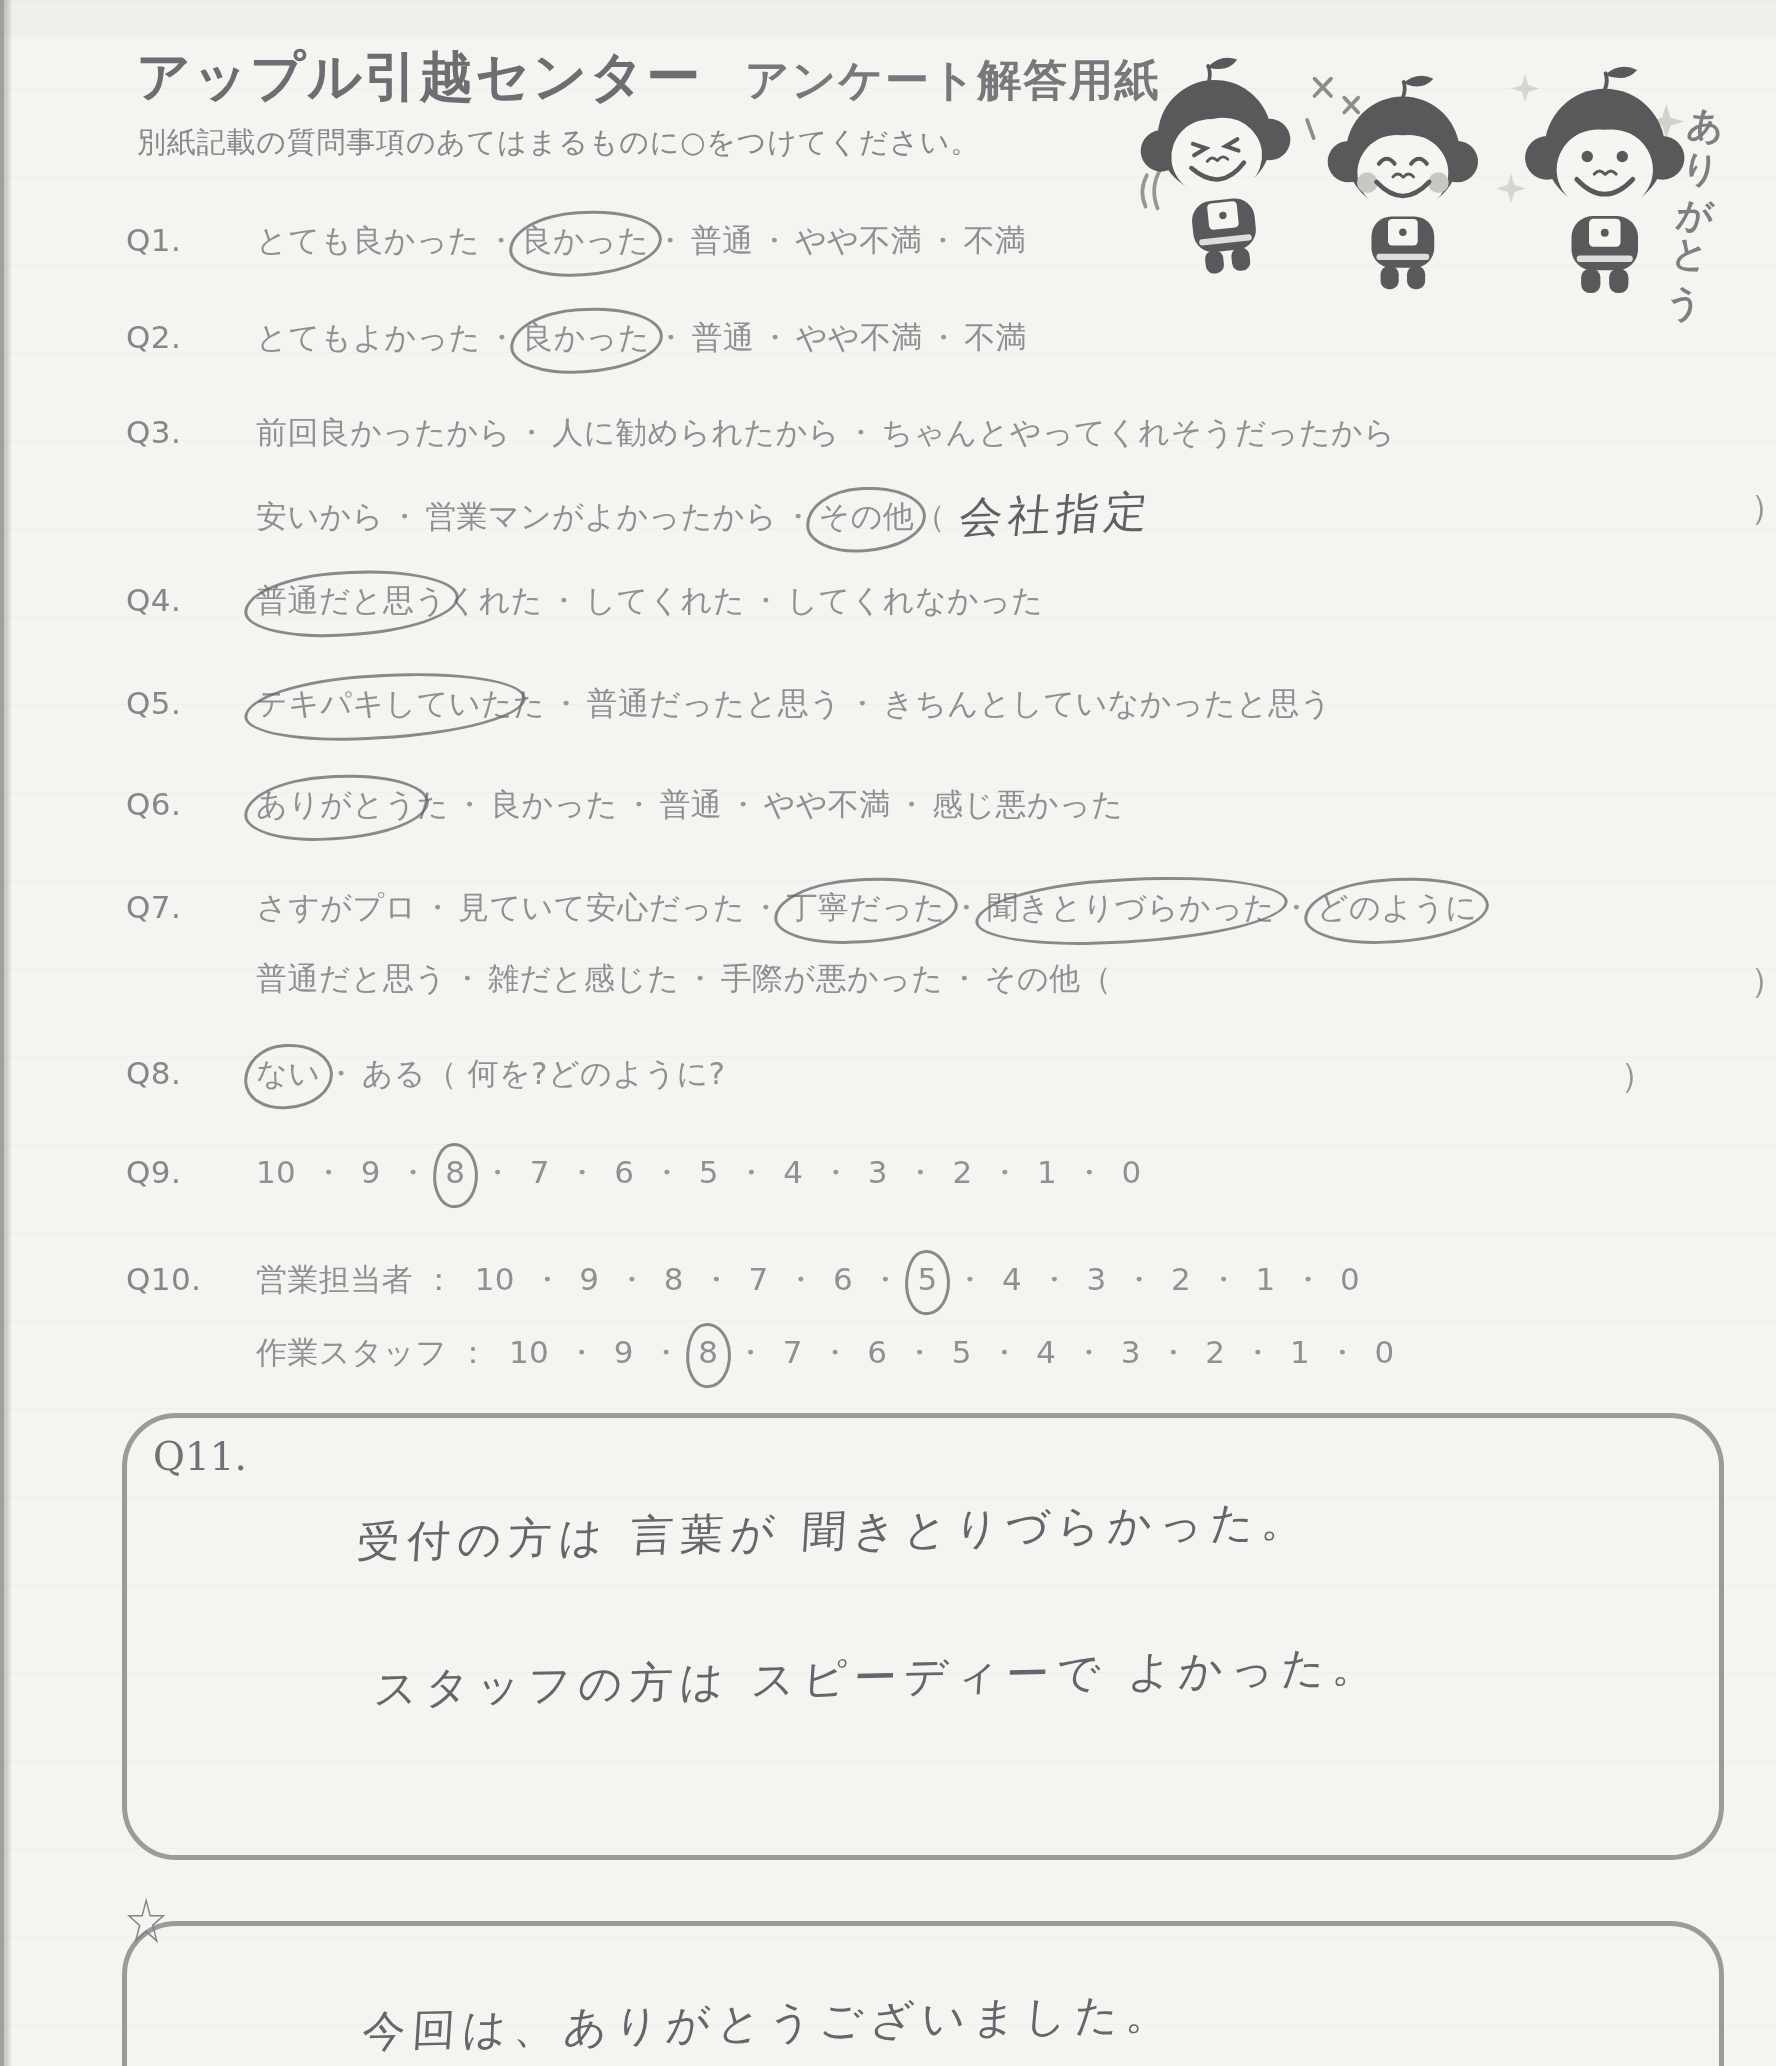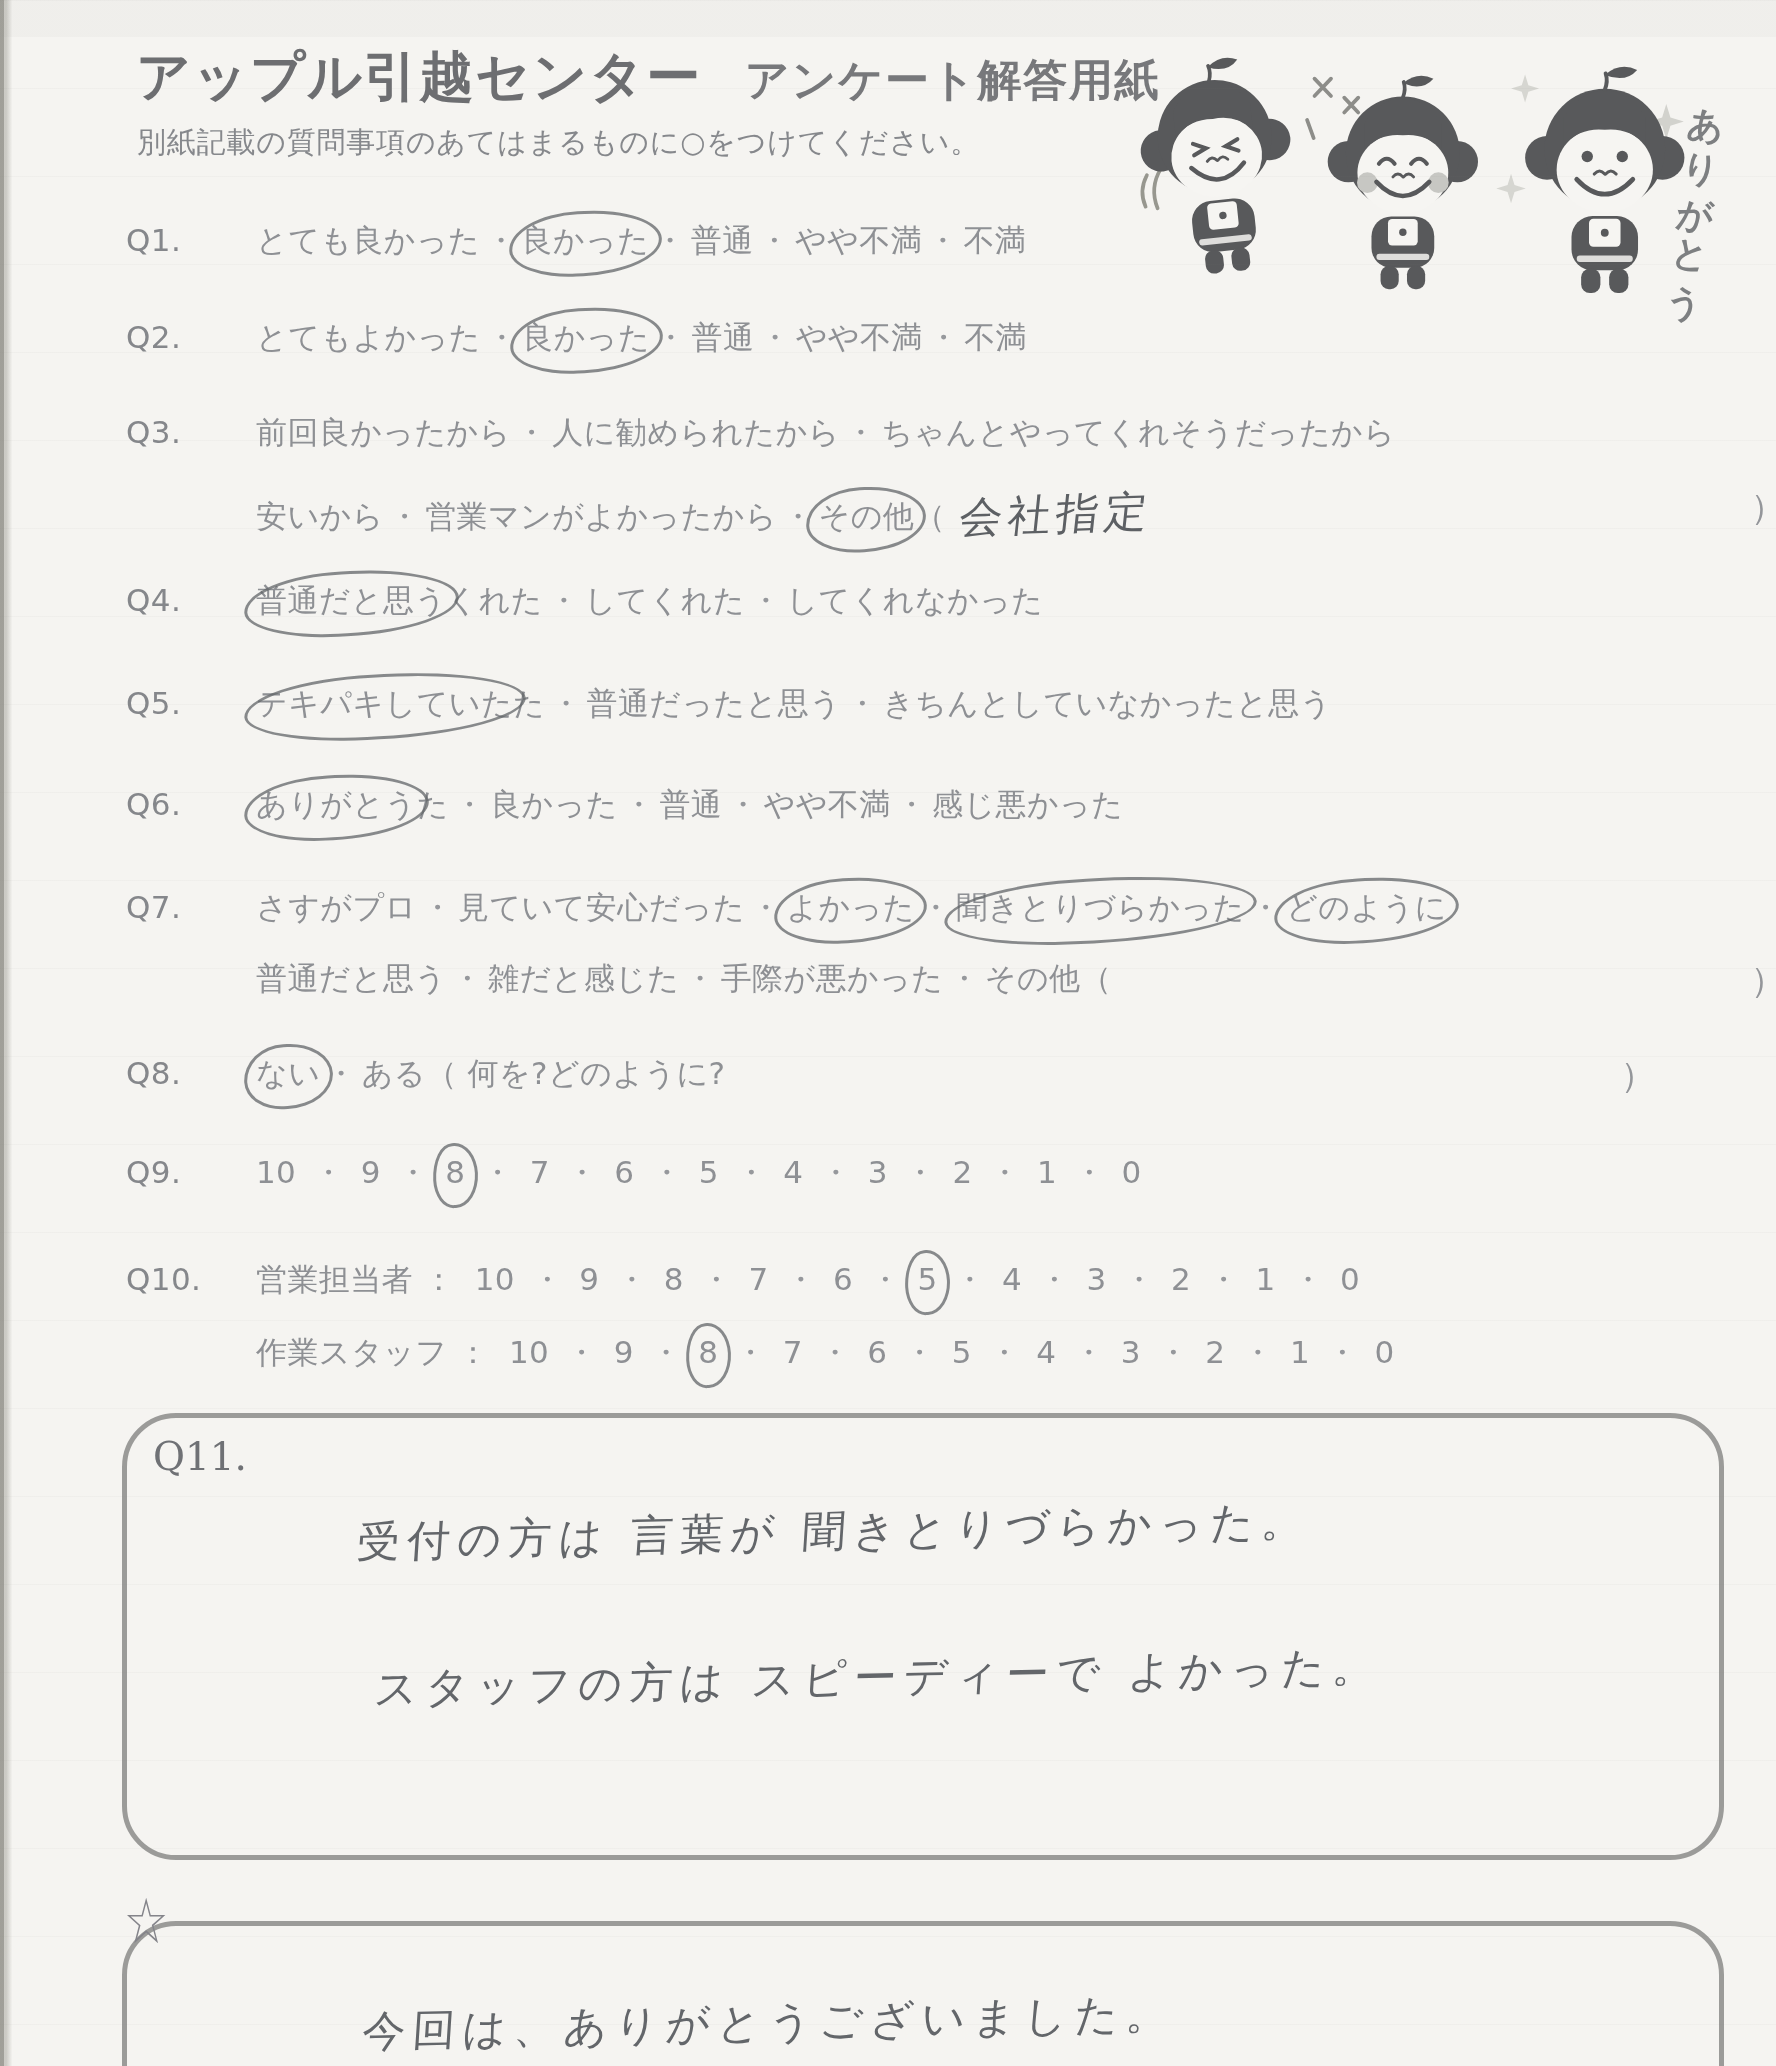--- a/index.html
+++ b/index.html
@@ -141,21 +141,21 @@
 </svg>
 <div class="thanks-vert">ありがとう</div>
 
 <div class="qrow" style="top:221px"><span class="qlabel">Q1.</span><span><span class="seg">とても良かった</span><span class="seg sep">・</span><span class="seg circled">良かった</span><span class="seg sep">・</span><span class="seg">普通</span><span class="seg sep">・</span><span class="seg">やや不満</span><span class="seg sep">・</span><span class="seg">不満</span></span></div>
 <div class="qrow" style="top:318px"><span class="qlabel">Q2.</span><span><span class="seg">とてもよかった</span><span class="seg sep">・</span><span class="seg circled">良かった</span><span class="seg sep">・</span><span class="seg">普通</span><span class="seg sep">・</span><span class="seg">やや不満</span><span class="seg sep">・</span><span class="seg">不満</span></span></div>
 <div class="qrow" style="top:413px"><span class="qlabel">Q3.</span><span><span class="seg">前回良かったから</span><span class="seg sep">・</span><span class="seg">人に勧められたから</span><span class="seg sep">・</span><span class="seg">ちゃんとやってくれそうだったから</span></span></div>
 <div class="qrow indent" style="top:486px"><span><span class="seg">安いから</span><span class="seg sep">・</span><span class="seg">営業マンがよかったから</span><span class="seg sep">・</span><span class="seg circled">その他</span><span class="seg">（</span><span class="seg hw">会社指定</span><span class="seg far-right">）</span></span></div>
 <div class="qrow" style="top:581px"><span class="qlabel">Q4.</span><span><span class="seg circled">普通だと思う</span><span class="seg">くれた</span><span class="seg sep">・</span><span class="seg">してくれた</span><span class="seg sep">・</span><span class="seg">してくれなかった</span></span></div>
 <div class="qrow" style="top:684px"><span class="qlabel">Q5.</span><span><span class="seg circled">テキパキしていた</span><span class="seg">た</span><span class="seg sep">・</span><span class="seg">普通だったと思う</span><span class="seg sep">・</span><span class="seg">きちんとしていなかったと思う</span></span></div>
 <div class="qrow" style="top:785px"><span class="qlabel">Q6.</span><span><span class="seg circled">ありがとう</span><span class="seg">た</span><span class="seg sep">・</span><span class="seg">良かった</span><span class="seg sep">・</span><span class="seg">普通</span><span class="seg sep">・</span><span class="seg">やや不満</span><span class="seg sep">・</span><span class="seg">感じ悪かった</span></span></div>
-<div class="qrow" style="top:888px"><span class="qlabel">Q7.</span><span><span class="seg">さすがプロ</span><span class="seg sep">・</span><span class="seg">見ていて安心だった</span><span class="seg sep">・</span><span class="seg circled">よかった</span><span class="seg sep">・</span><span class="seg circled">聞きとりづらかった</span><span class="seg sep">・</span><span class="seg circled">どのように</span></span></div>
+<div class="qrow" style="top:888px"><span class="qlabel">Q7.</span><span><span class="seg">さすがプロ</span><span class="seg sep">・</span><span class="seg">見ていて安心だった</span><span class="seg sep">・</span><span class="seg circled">丁寧だった</span><span class="seg sep">・</span><span class="seg circled">聞きとりづらかった</span><span class="seg sep">・</span><span class="seg circled">どのように</span></span></div>
 <div class="qrow indent" style="top:959px"><span><span class="seg">普通だと思う</span><span class="seg sep">・</span><span class="seg">雑だと感じた</span><span class="seg sep">・</span><span class="seg">手際が悪かった</span><span class="seg sep">・</span><span class="seg">その他（</span><span class="seg far-right">）</span></span></div>
 <div class="qrow" style="top:1054px"><span class="qlabel">Q8.</span><span><span class="seg circled">ない</span><span class="seg sep">・</span><span class="seg">ある（ 何を?どのように?</span><span class="seg far-right">）</span></span></div>
 <div class="qrow nums" style="top:1153px"><span class="qlabel">Q9.</span><span><span class="seg">10</span><span class="seg sep">・</span><span class="seg">9</span><span class="seg sep">・</span><span class="seg circled">8</span><span class="seg sep">・</span><span class="seg">7</span><span class="seg sep">・</span><span class="seg">6</span><span class="seg sep">・</span><span class="seg">5</span><span class="seg sep">・</span><span class="seg">4</span><span class="seg sep">・</span><span class="seg">3</span><span class="seg sep">・</span><span class="seg">2</span><span class="seg sep">・</span><span class="seg">1</span><span class="seg sep">・</span><span class="seg">0</span></span></div>
 <div class="qrow nums" style="top:1260px"><span class="qlabel">Q10.</span><span><span class="seg lab">営業担当者 ：</span><span class="seg">10</span><span class="seg sep">・</span><span class="seg">9</span><span class="seg sep">・</span><span class="seg">8</span><span class="seg sep">・</span><span class="seg">7</span><span class="seg sep">・</span><span class="seg">6</span><span class="seg sep">・</span><span class="seg circled">5</span><span class="seg sep">・</span><span class="seg">4</span><span class="seg sep">・</span><span class="seg">3</span><span class="seg sep">・</span><span class="seg">2</span><span class="seg sep">・</span><span class="seg">1</span><span class="seg sep">・</span><span class="seg">0</span></span></div>
 <div class="qrow nums indent" style="top:1333px"><span><span class="seg lab">作業スタッフ ：</span><span class="seg">10</span><span class="seg sep">・</span><span class="seg">9</span><span class="seg sep">・</span><span class="seg circled">8</span><span class="seg sep">・</span><span class="seg">7</span><span class="seg sep">・</span><span class="seg">6</span><span class="seg sep">・</span><span class="seg">5</span><span class="seg sep">・</span><span class="seg">4</span><span class="seg sep">・</span><span class="seg">3</span><span class="seg sep">・</span><span class="seg">2</span><span class="seg sep">・</span><span class="seg">1</span><span class="seg sep">・</span><span class="seg">0</span></span></div>
 
 <div class="bigbox box-q11">
   <span class="q11-label">Q11.</span>
   <div class="hwline hw1">受付の方は 言葉が 聞きとりづらかった。</div>
   <div class="hwline hw2">スタッフの方は スピーディーで よかった。</div>

